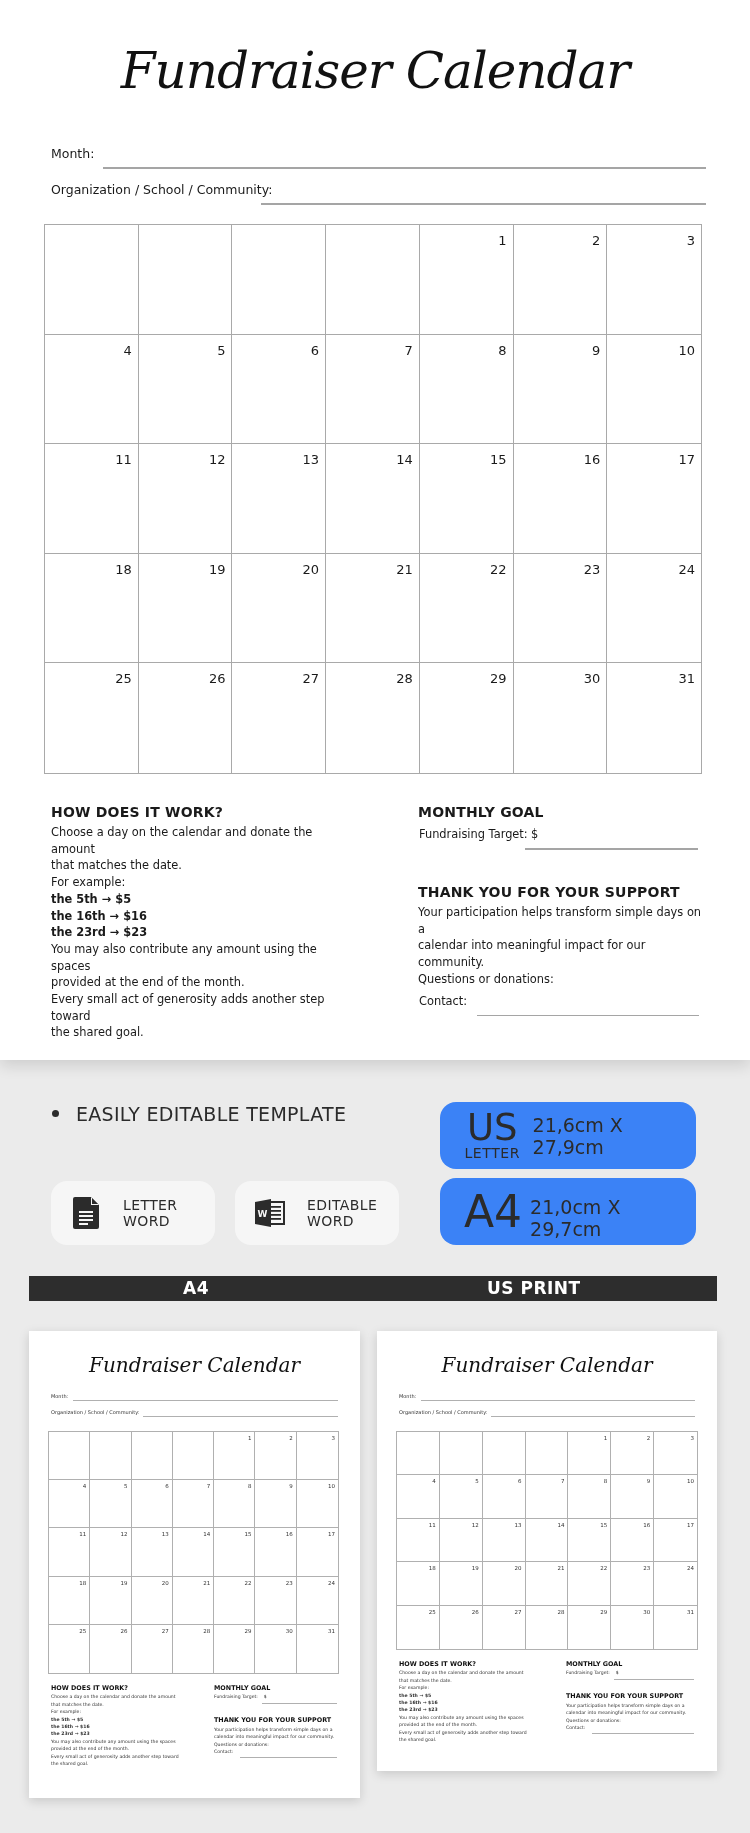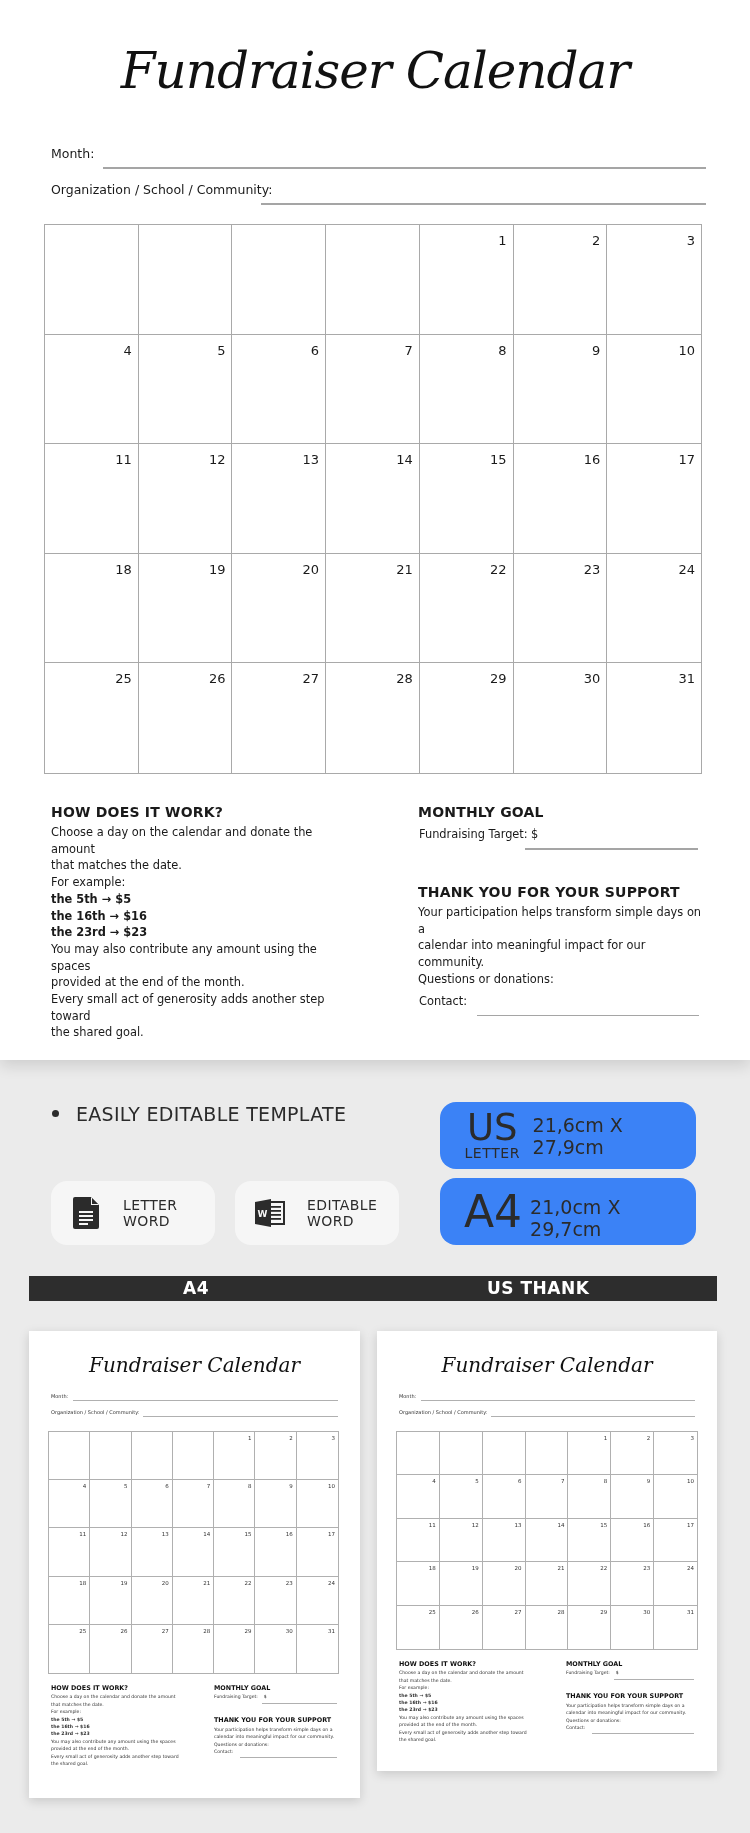--- a/index.html
+++ b/index.html
@@ -256,21 +256,21 @@
   <div class="dims" style="margin-left:12px;">21,6cm X 27,9cm</div>
 </div>
 
 <div class="size-card" style="top:1178px;">
   <div class="big" style="margin-left:24px; font-size:44px; line-height:44px;">A4</div>
   <div class="dims" style="margin-left:8px;margin-top:12px;">21,0cm X 29,7cm</div>
 </div>
 
 <div class="format-bar">
   <span style="left:154px;">A4</span>
-  <span style="left:458px;">US THANK</span>
+  <span style="left:458px;">US PRINT</span>
 </div>
 
 <div class="thumb" id="thumb-a4" style="left:29px; top:1331px; width:331px; height:467px;">
     <div class="t-title" style="top:22px;">Fundraiser Calendar</div>
     <div class="t-label" style="left:22px; top:62px;">Month:</div>
     <div class="t-line" style="left:44px; top:69px; width:265px;"></div>
     <div class="t-label" style="left:22px; top:78px;">Organization / School / Community:</div>
     <div class="t-line" style="left:114px; top:85px; width:195px;"></div>
     <div class="t-cal" style="left:19px; top:100px; width:291px; height:243px;">
       <div class="t-cell"></div>

